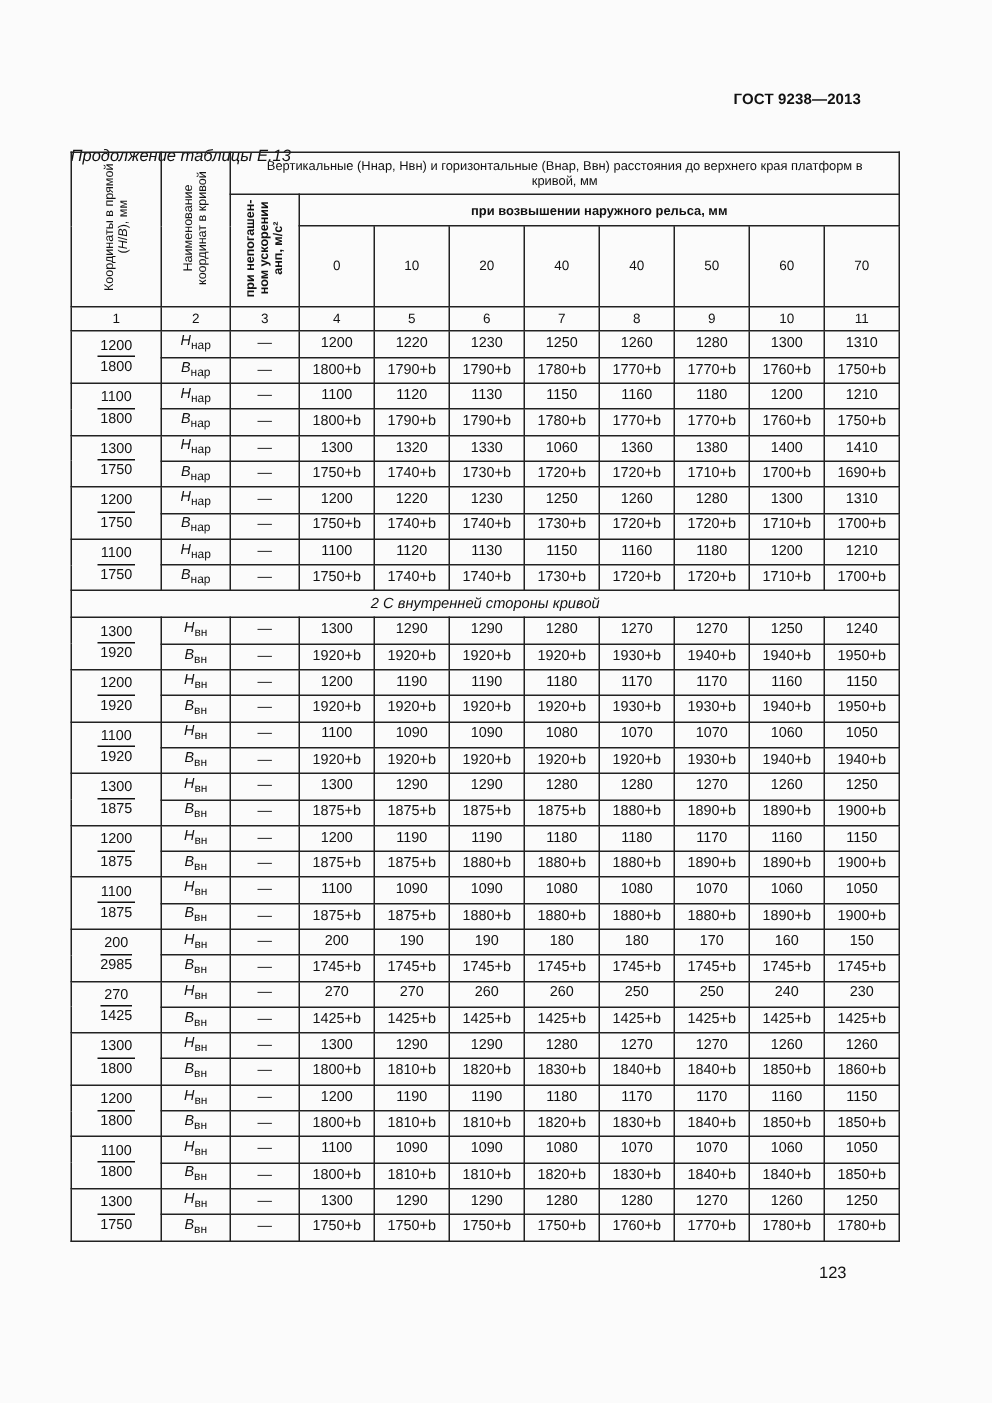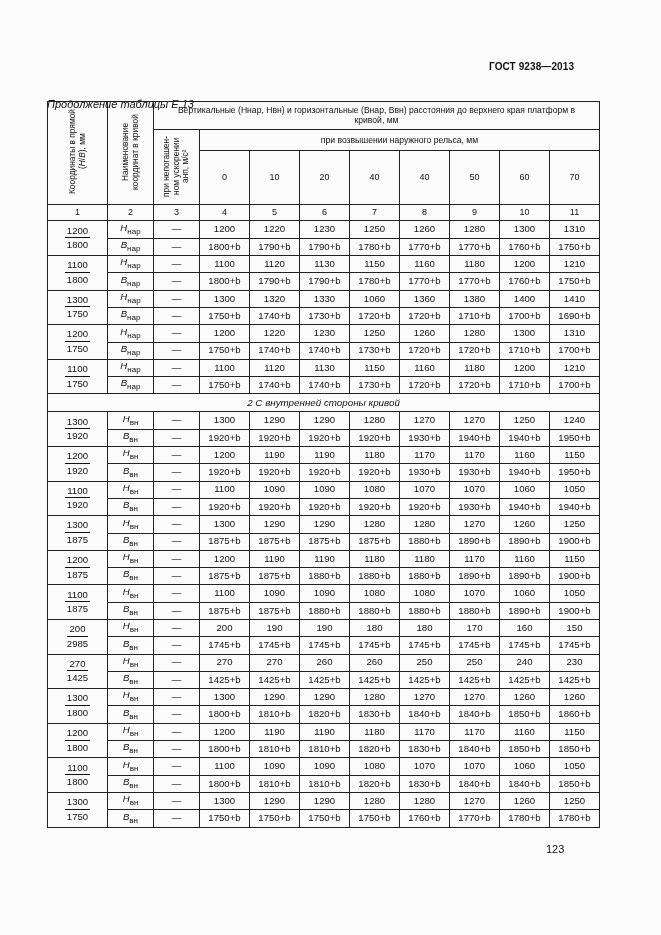--- a/index.html
+++ b/index.html
@@ -19,21 +19,21 @@
   table.gt {
     position: absolute; left: 47px; top: 101px;
     border-collapse: collapse; table-layout: fixed;
     font-size: 9.6px; border: 1.3px solid #111;
   }
   table.gt td {
     border: 1px solid #222; text-align: center; vertical-align: middle;
     padding: 0; line-height: 1.1;
   }
   .hdr-top { height: 28px; font-size: 8.6px; }
-  .hdr-sub { height: 20px; font-size: 8.6px; }
+  .hdr-sub { height: 20px; font-size: 8.6px; font-weight: bold; }
   .hdr-num { height: 54px; font-size: 9px; }
   .col-idx td { height: 15px; font-size: 9px; border-bottom: 1.8px solid #111; }
   .vert {
     writing-mode: vertical-rl; transform: rotate(180deg);
     font-size: 8.4px; line-height: 1.15; white-space: nowrap;
     display: inline-block; text-align: center;
   }
   tr.d td { height: 16.3px; }
   .frac { display: inline-block; text-align: center; font-size: 9.6px; }
   .frac .num { display: block; border-bottom: 1px solid #111; padding: 0 2px 1px; }

